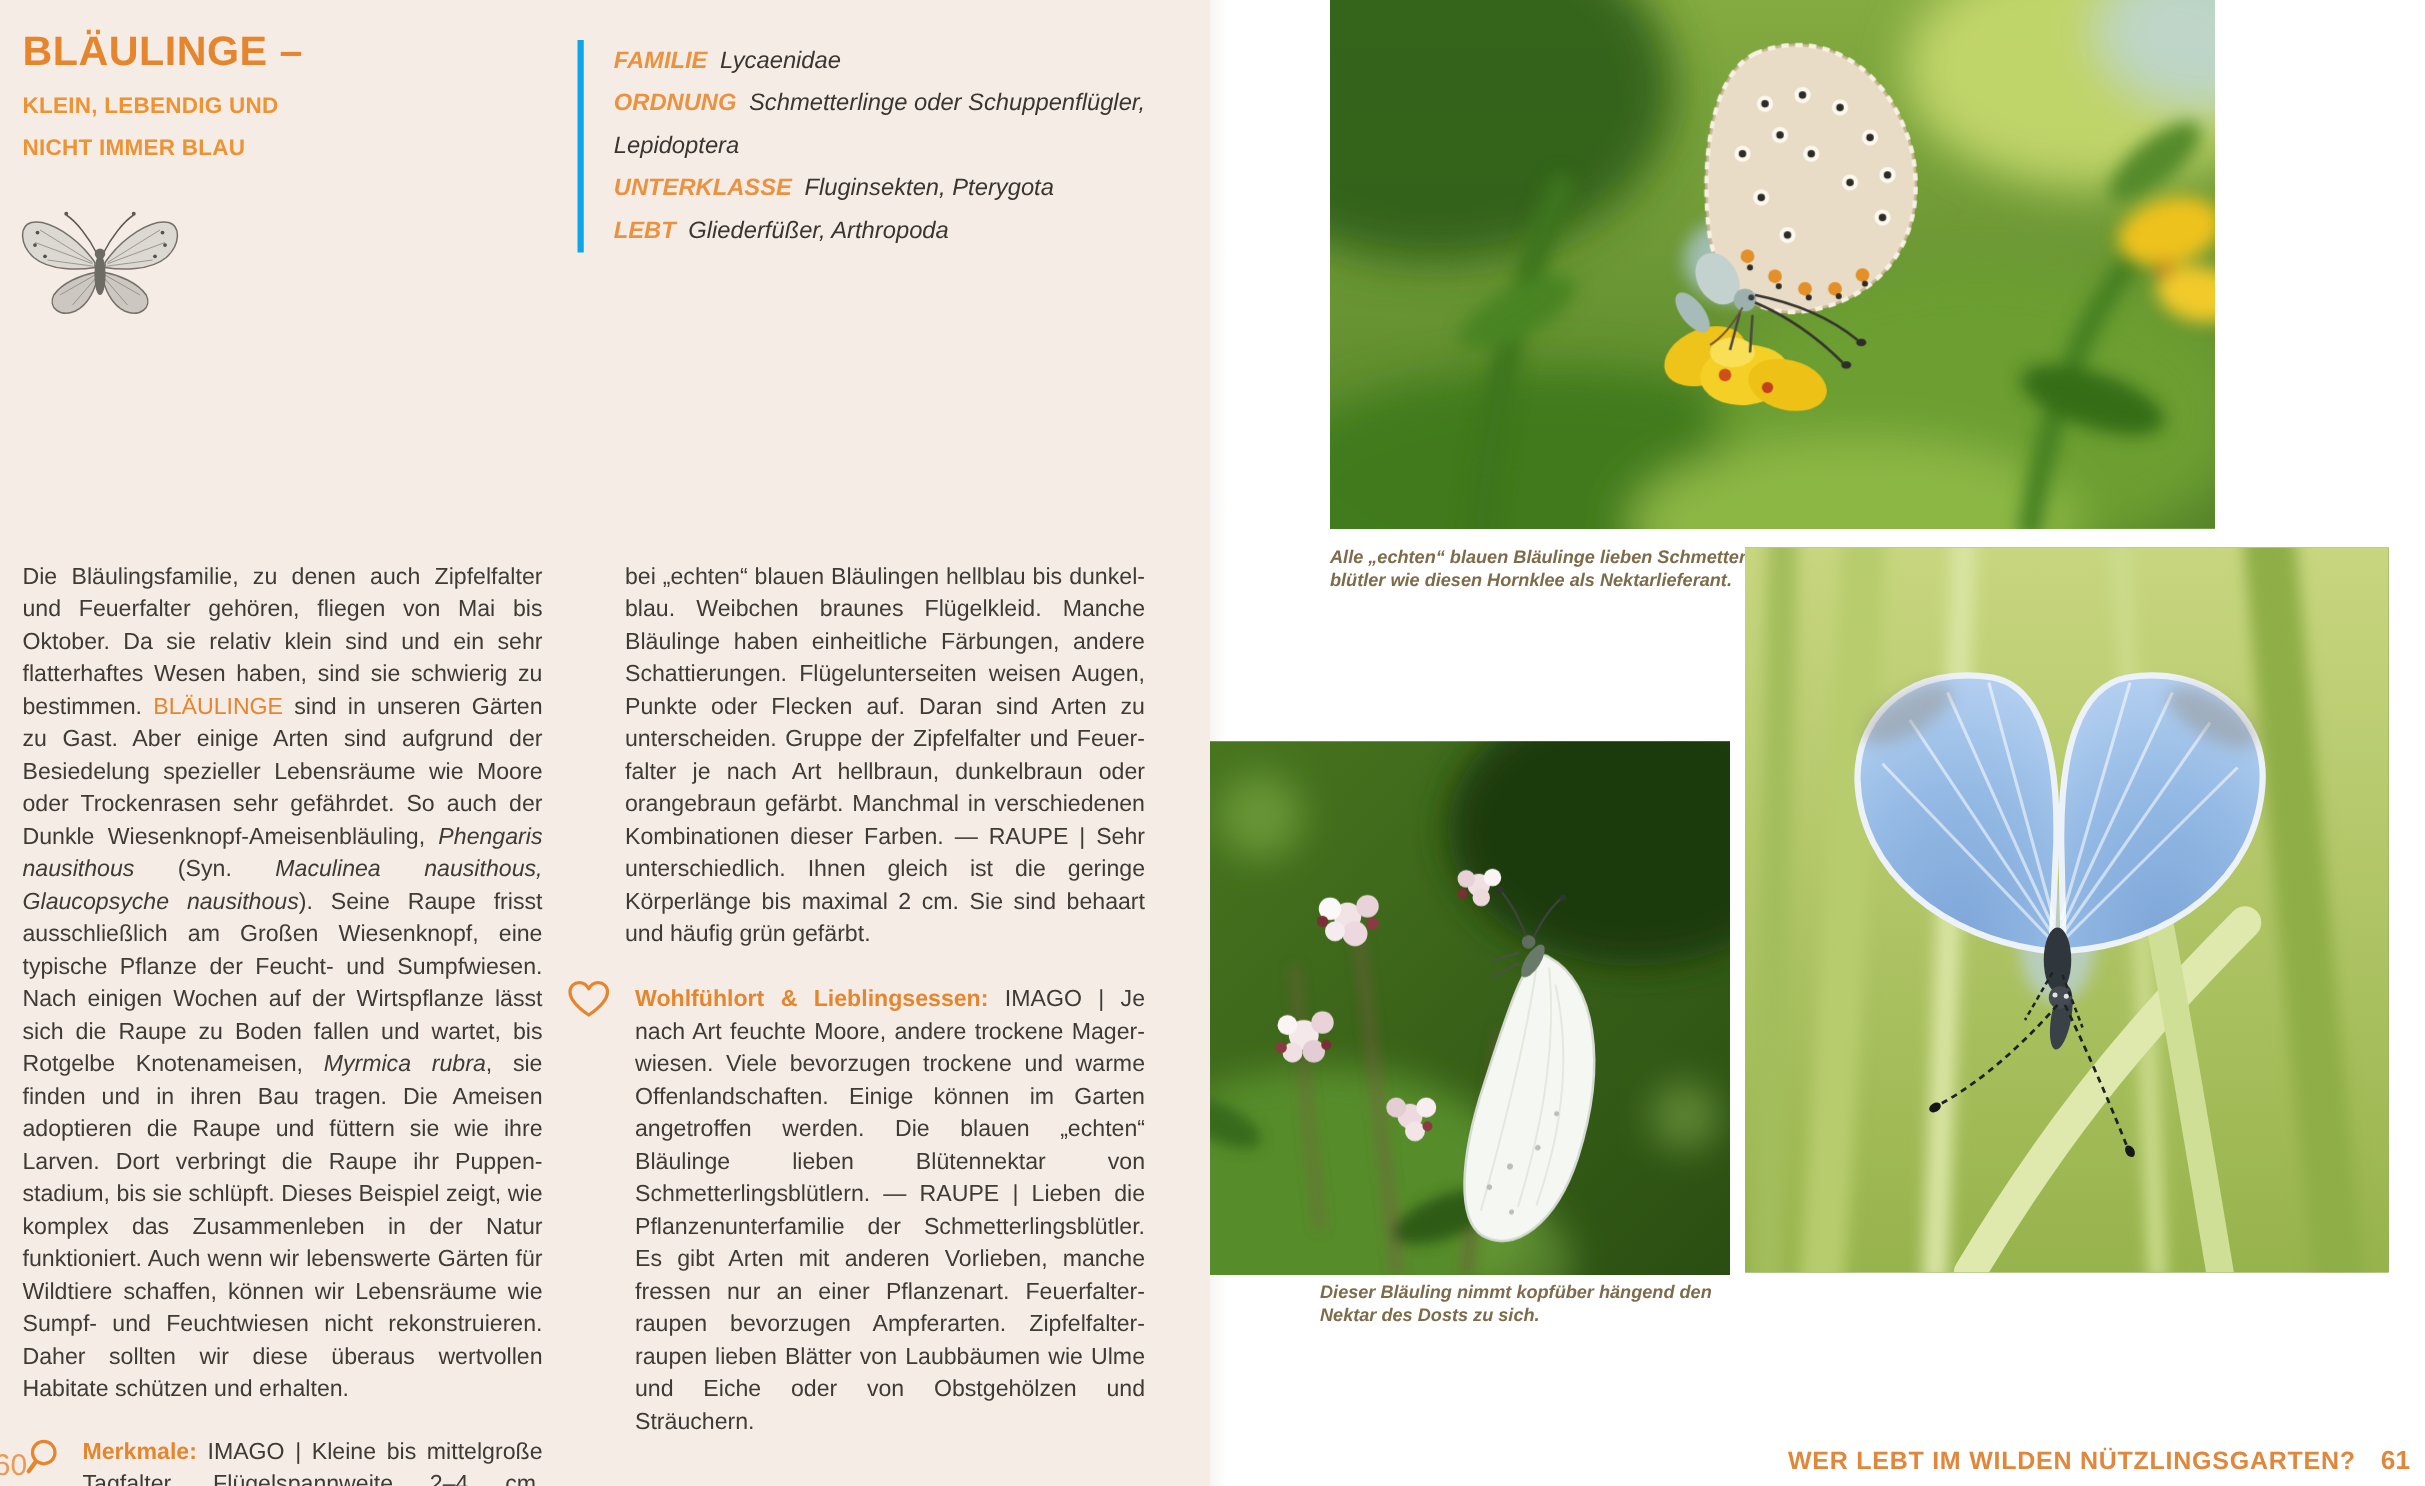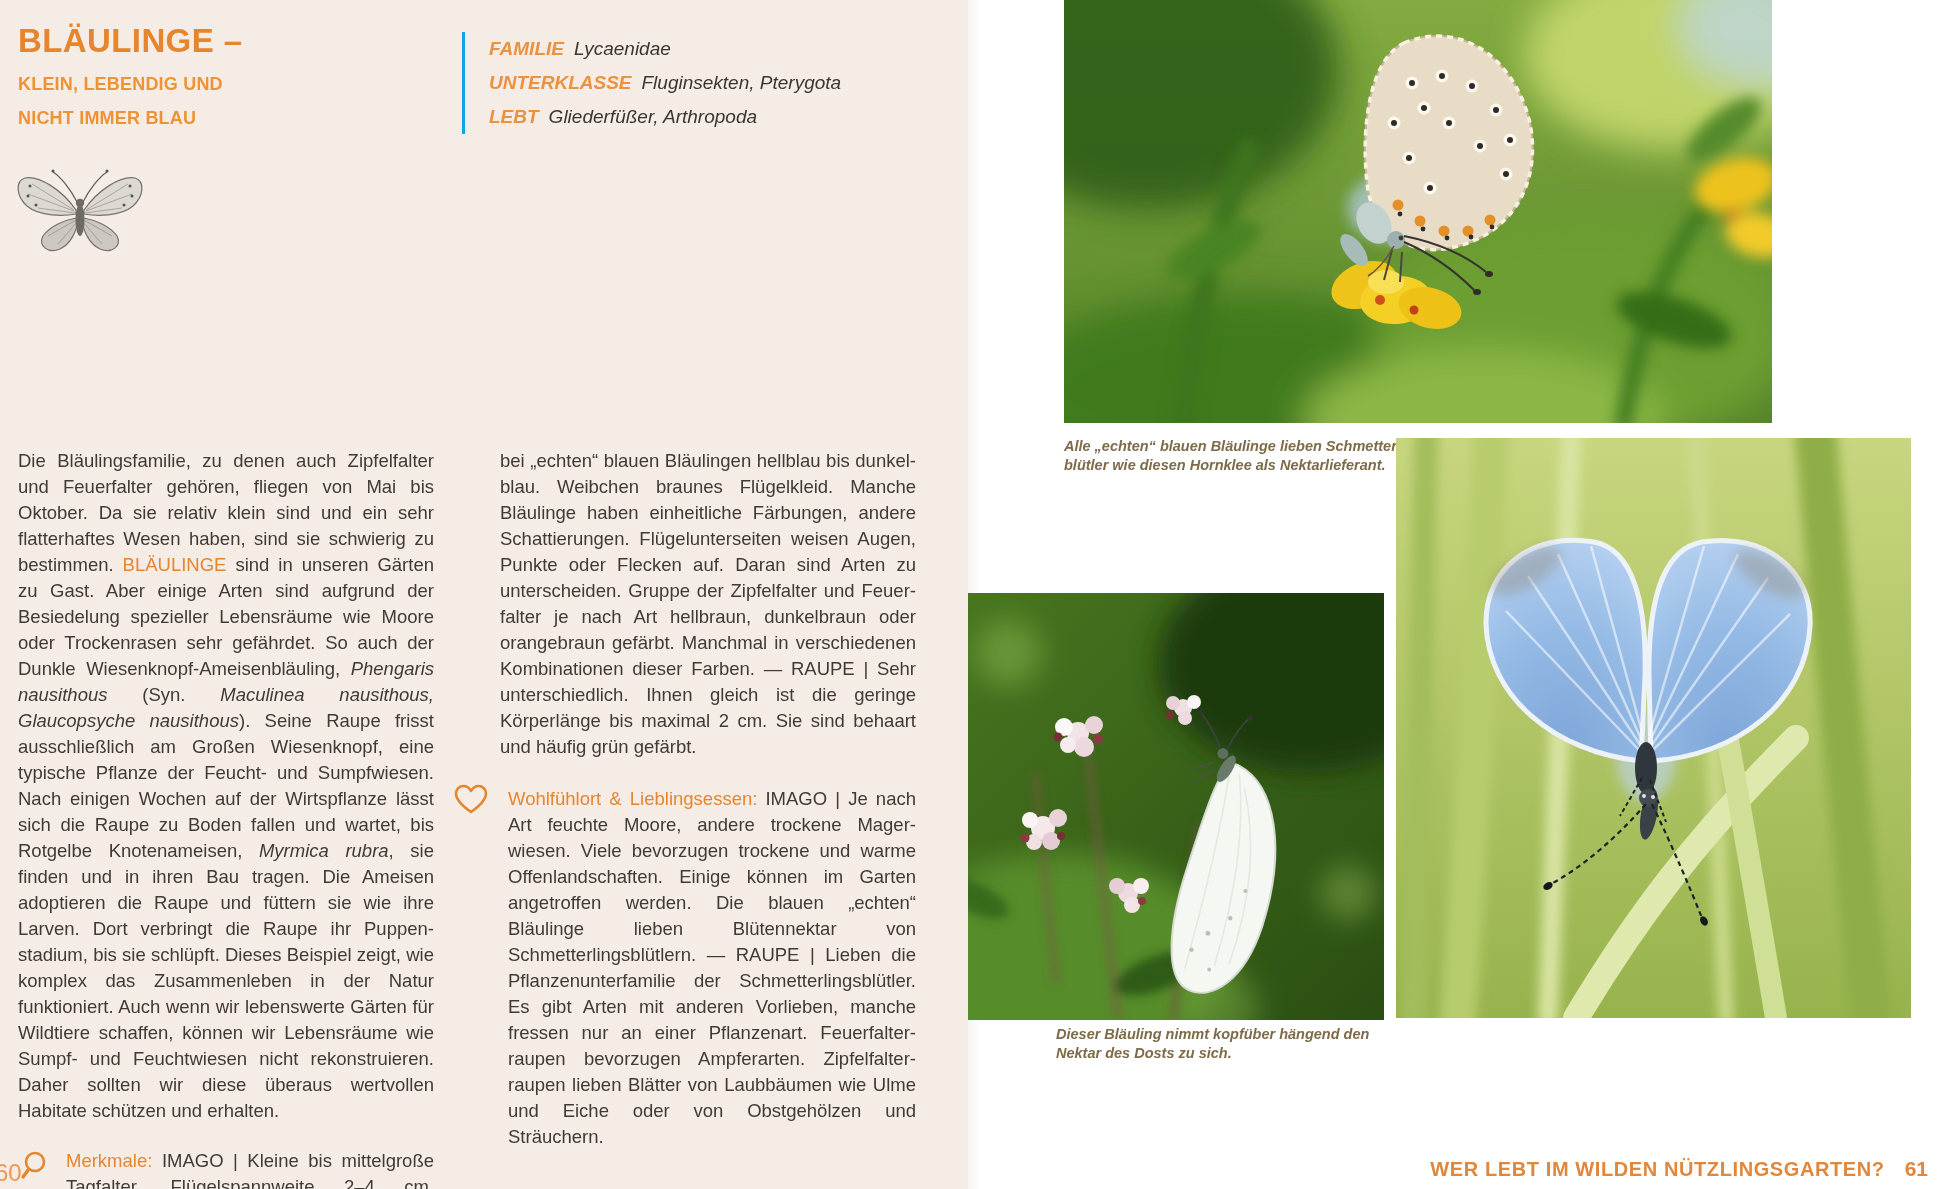--- a/index.html
+++ b/index.html
@@ -6,31 +6,31 @@
   body{font-family:"Liberation Sans", sans-serif; background:#888;}
   .spread{position:relative;width:1940px;height:1189px;overflow:hidden;background:#1d4ed8;}
 
   
   .page-left{position:absolute;left:0;top:0;width:968px;height:1189px;background:#f6ece6;}
   .title-block{position:absolute;left:18px;top:22px;}
   .t1{font-size:33px;font-weight:bold;color:#e5862e;letter-spacing:.4px;margin-bottom:7px;}
   .t2{font-size:18px;font-weight:bold;color:#ee9334;line-height:34px;letter-spacing:.2px;}
   .sketch{position:absolute;left:14px;top:150px;width:132px;height:112px;}
 
-  .taxonomy{position:absolute;left:462px;top:32px;width:436px;border-left:3px solid #0ea5e9;
+  .taxonomy{position:absolute;left:462px;top:32px;width:436px;border-left:5px solid #0ea5e9;
             padding-left:24px;font-style:italic;font-size:19px;line-height:34px;}
   .tax-label{color:#ea9240;font-weight:bold;margin-right:10px;}
   .tax-value{color:#3a3530;}
 
   .col{position:absolute;top:448px;width:416px;}
   .col1{left:18px;}
   .col2{left:500px;}
   .body{font-size:18.5px;line-height:26px;text-align:justify;color:#3e3a35;margin:0;}
   .ac{color:#e5862e;}
-  .b{font-weight:normal;margin-top:48px;}
+  .b{font-weight:bold;margin-top:48px;}
   .it{font-style:italic;}
 
   .feature{position:relative;}
   .merk{margin-top:24px;padding-left:48px;}
   .merk .icon-wrap{position:absolute;left:0;top:2px;width:32px;height:32px;}
   .wohl{margin-top:26px;padding-left:8px;}
   .wohl .icon-wrap{position:absolute;left:-47px;top:-3px;width:36px;height:33px;}
 
   .pagenum-left{position:absolute;left:-5px;bottom:2px;font-size:24px;color:#eb9a55;}
 
@@ -97,20 +97,23 @@
             <circle cx="110" cy="55" r="1.5"></circle>
         </g>
         <ellipse cx="66" cy="70" rx="4.5" ry="16" fill="#6e6a64"></ellipse>
         <circle cx="66" cy="53" r="4.2" fill="#6e6a64"></circle>
       </svg>
     </div>
 
     <aside class="taxonomy">
       <div class="tax-row">
         <span class="tax-label">FAMILIE</span><span class="tax-value">Lycaenidae</span>
+      </div>
+      <div class="tax-row">
+        <span class="tax-label">ORDNUNG</span><span class="tax-value">Schmetterlinge oder Schuppenflügler, Lepidoptera</span>
       </div>
       <div class="tax-row">
         <span class="tax-label">UNTERKLASSE</span><span class="tax-value">Fluginsekten, Pterygota</span>
       </div>
       <div class="tax-row">
         <span class="tax-label">LEBT</span><span class="tax-value">Gliederfüßer, Arthropoda</span>
       </div>
     </aside>
 
     <div class="col col1">

